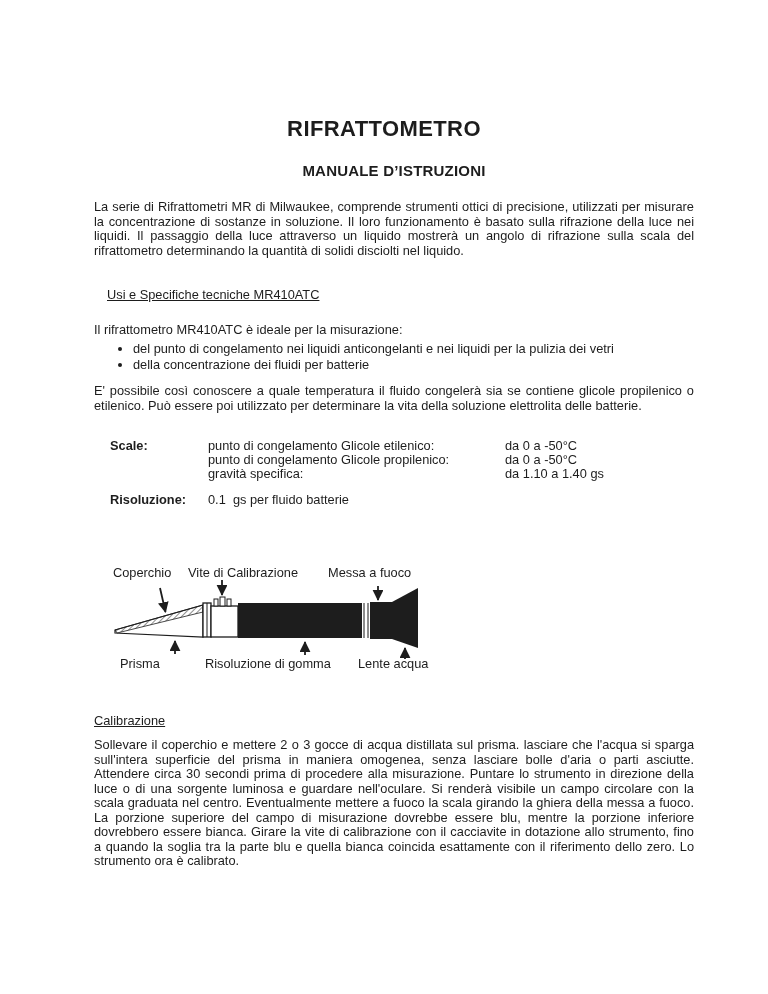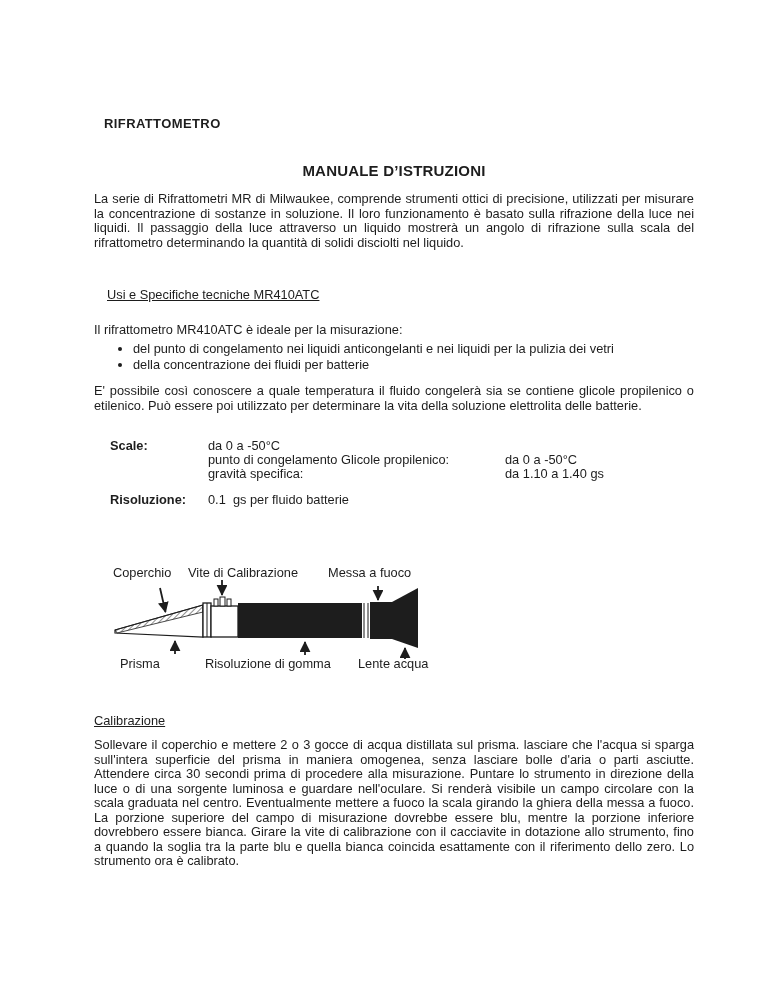--- a/index.html
+++ b/index.html
@@ -7,32 +7,32 @@
   .page {
     position:relative;
     width:768px; height:994px;
     background:#ffffff;
     font-family:"Liberation Sans","DejaVu Sans",sans-serif;
     color:#1d1d1d;
     font-size:12.8px;
     overflow:hidden;
   }
   .doc-title {
-    position:absolute; top:116px; left:104px; width:600px;
-    text-align:left; font-size:13px; font-weight:bold; letter-spacing:.4px;
+    position:absolute; top:116px; left:84px; width:600px;
+    text-align:center; font-size:22px; font-weight:bold; letter-spacing:.4px;
   }
   .doc-subtitle {
     position:absolute; top:162px; left:94px; width:600px;
     text-align:center; font-size:15px; font-weight:bold; letter-spacing:.2px;
   }
   .para {
     position:absolute; left:94px; width:600px;
     line-height:14.5px; text-align:justify;
   }
-  #intro-para { top:192px; }
+  #intro-para { top:200px; }
   #possible-para { top:384px; }
   #cal-body { top:738px; }
   .section-heading {
     position:absolute; font-weight:normal; text-decoration:underline; padding-right:5px;
   }
   #heading-usi { left:107px; top:287px; }
   #heading-cal { left:94px;  top:713px; }
   #ideal-line { position:absolute; left:94px; top:323px; line-height:14.5px; }
   .bullets {
     position:absolute; left:94px; top:341px; width:600px;
@@ -76,20 +76,21 @@
     <li>del punto di congelamento nei liquidi anticongelanti e nei liquidi per la pulizia dei vetri</li>
     <li>della concentrazione dei fluidi per batterie</li>
   </ul>
 
   <p class="para" id="possible-para">E' possibile così conoscere a quale temperatura il fluido congelerà sia se contiene glicole propilenico o etilenico. Può essere poi utilizzato per determinare la vita della soluzione elettrolita delle batterie.</p>
 
   <div class="spec-group" id="scale-group">
     <span class="spec-label">Scale:</span>
     <div class="spec-rows">
       <div class="spec-row">
+        <span class="spec-item">punto di congelamento Glicole etilenico:</span>
         <span class="spec-value">da 0 a -50°C</span>
       </div>
       <div class="spec-row">
         <span class="spec-item">punto di congelamento Glicole propilenico:</span>
         <span class="spec-value">da 0 a -50°C</span>
       </div>
       <div class="spec-row">
         <span class="spec-item">gravità specifica:</span>
         <span class="spec-value">da 1.10 a 1.40 gs</span>
       </div>

